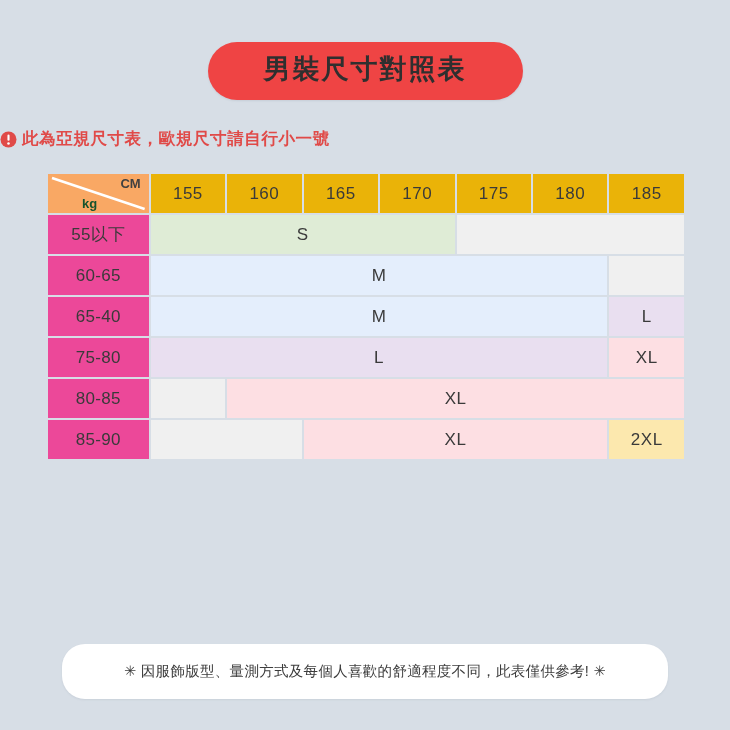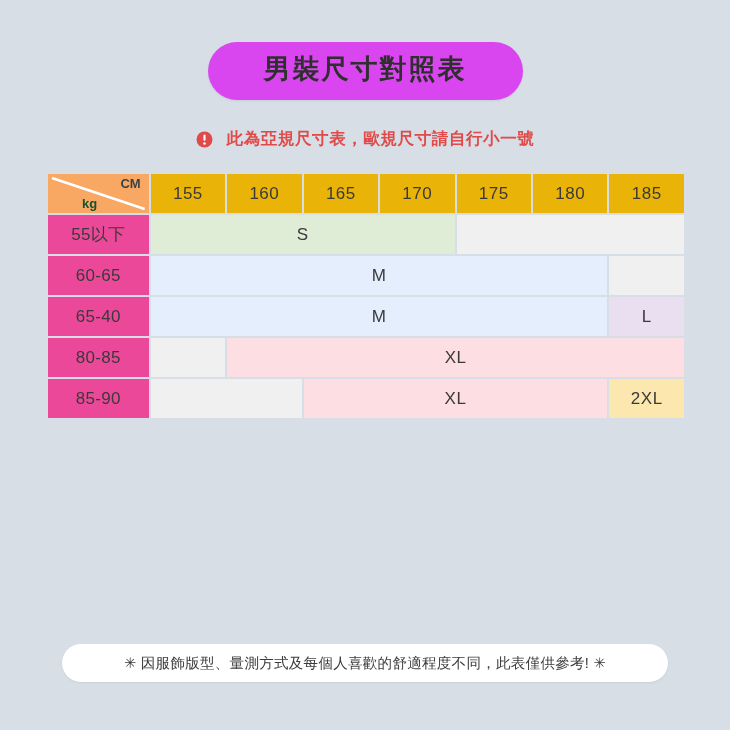--- a/index.html
+++ b/index.html
@@ -25,21 +25,21 @@
   
   .title-wrap {
     position: absolute;
     left: 0;
     top: 42px;
     width: 730px;
     display: flex;
     justify-content: center;
   }
   .title-pill {
-    background: #d946ef;
+    background: #ef4444;
     border-radius: 40px;
     padding: 13px 56px 15px 56px;
     box-shadow: 0 1px 2px rgba(120,135,150,0.18);
   }
   .title-text {
     font-size: 27px;
     font-weight: bold;
     letter-spacing: 2px;
     color: #2f2f2f;
     line-height: 1.1;
@@ -47,22 +47,21 @@
   }
 
   
   .warning {
     position: absolute;
     left: 0;
     top: 128px;
     width: 730px;
     display: flex;
     align-items: center;
-    justify-content: center;
-    gap: 14px;
+    gap: 5px;
   }
   .warn-icon {
     display: inline-block;
     width: 17px;
     height: 17px;
     flex: 0 0 auto;
   }
   .warn-text {
     font-size: 16.5px;
     font-weight: bold;
@@ -162,21 +161,21 @@
     color: #3a3a3a;
     letter-spacing: 0.5px;
   }
 
   
   .footer {
     position: absolute;
     left: 62px;
     top: 644px;
     width: 606px;
-    height: 38px;
+    height: 55px;
     background: #ffffff;
     border-radius: 23px;
     display: flex;
     align-items: center;
     justify-content: center;
     box-shadow: 0 1px 2px rgba(120,135,150,0.14);
   }
   .footer-text {
     font-size: 14.5px;
     color: #3c3c3c;
@@ -246,20 +245,25 @@
             <th class="rl">60-65</th>
             <td class="c-m" colspan="6" style="background: rgb(228, 238, 252);"><span class="cell-label">M</span></td>
             <td class="c-empty" colspan="1" style="background: rgb(240, 240, 240);"><span class="cell-label"></span></td>
           </tr>
           <tr>
             <th class="rl">65-40</th>
             <td class="c-m" colspan="6" style="background: rgb(228, 238, 252);"><span class="cell-label">M</span></td>
             <td class="c-l" colspan="1" style="background: rgb(233, 223, 240);"><span class="cell-label">L</span></td>
           </tr>
           <tr>
+            <th class="rl">75-80</th>
+            <td class="c-l" colspan="6" style="background: rgb(233, 223, 240);"><span class="cell-label">L</span></td>
+            <td class="c-xl" colspan="1" style="background: rgb(253, 223, 227);"><span class="cell-label">XL</span></td>
+          </tr>
+          <tr>
             <th class="rl">80-85</th>
             <td class="c-empty" colspan="1" style="background: rgb(240, 240, 240);"><span class="cell-label"></span></td>
             <td class="c-xl" colspan="6" style="background: rgb(253, 223, 227);"><span class="cell-label">XL</span></td>
           </tr>
           <tr>
             <th class="rl">85-90</th>
             <td class="c-empty" colspan="2" style="background: rgb(240, 240, 240);"><span class="cell-label"></span></td>
             <td class="c-xl" colspan="4" style="background: rgb(253, 223, 227);"><span class="cell-label">XL</span></td>
             <td class="c-2xl" colspan="1" style="background: rgb(252, 232, 174);"><span class="cell-label">2XL</span></td>
           </tr>

